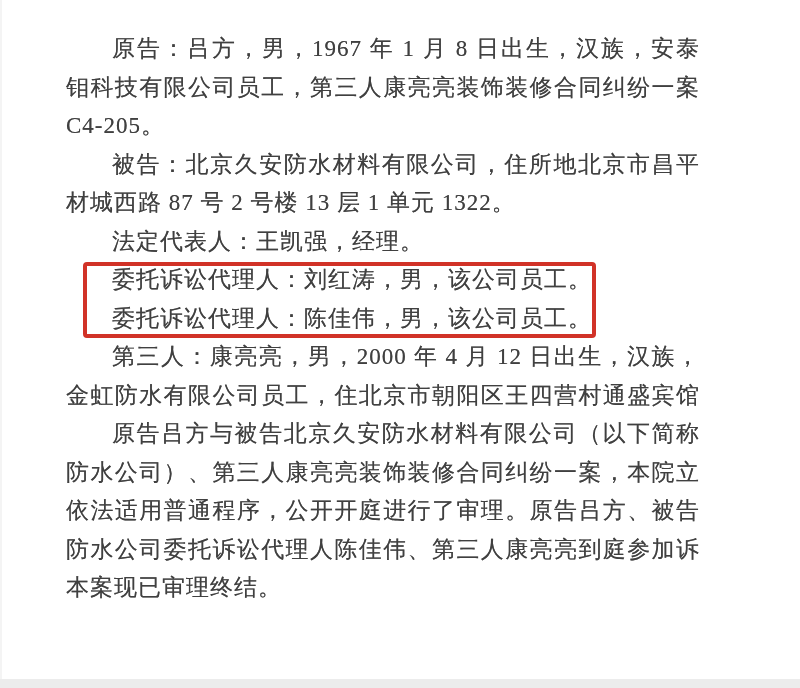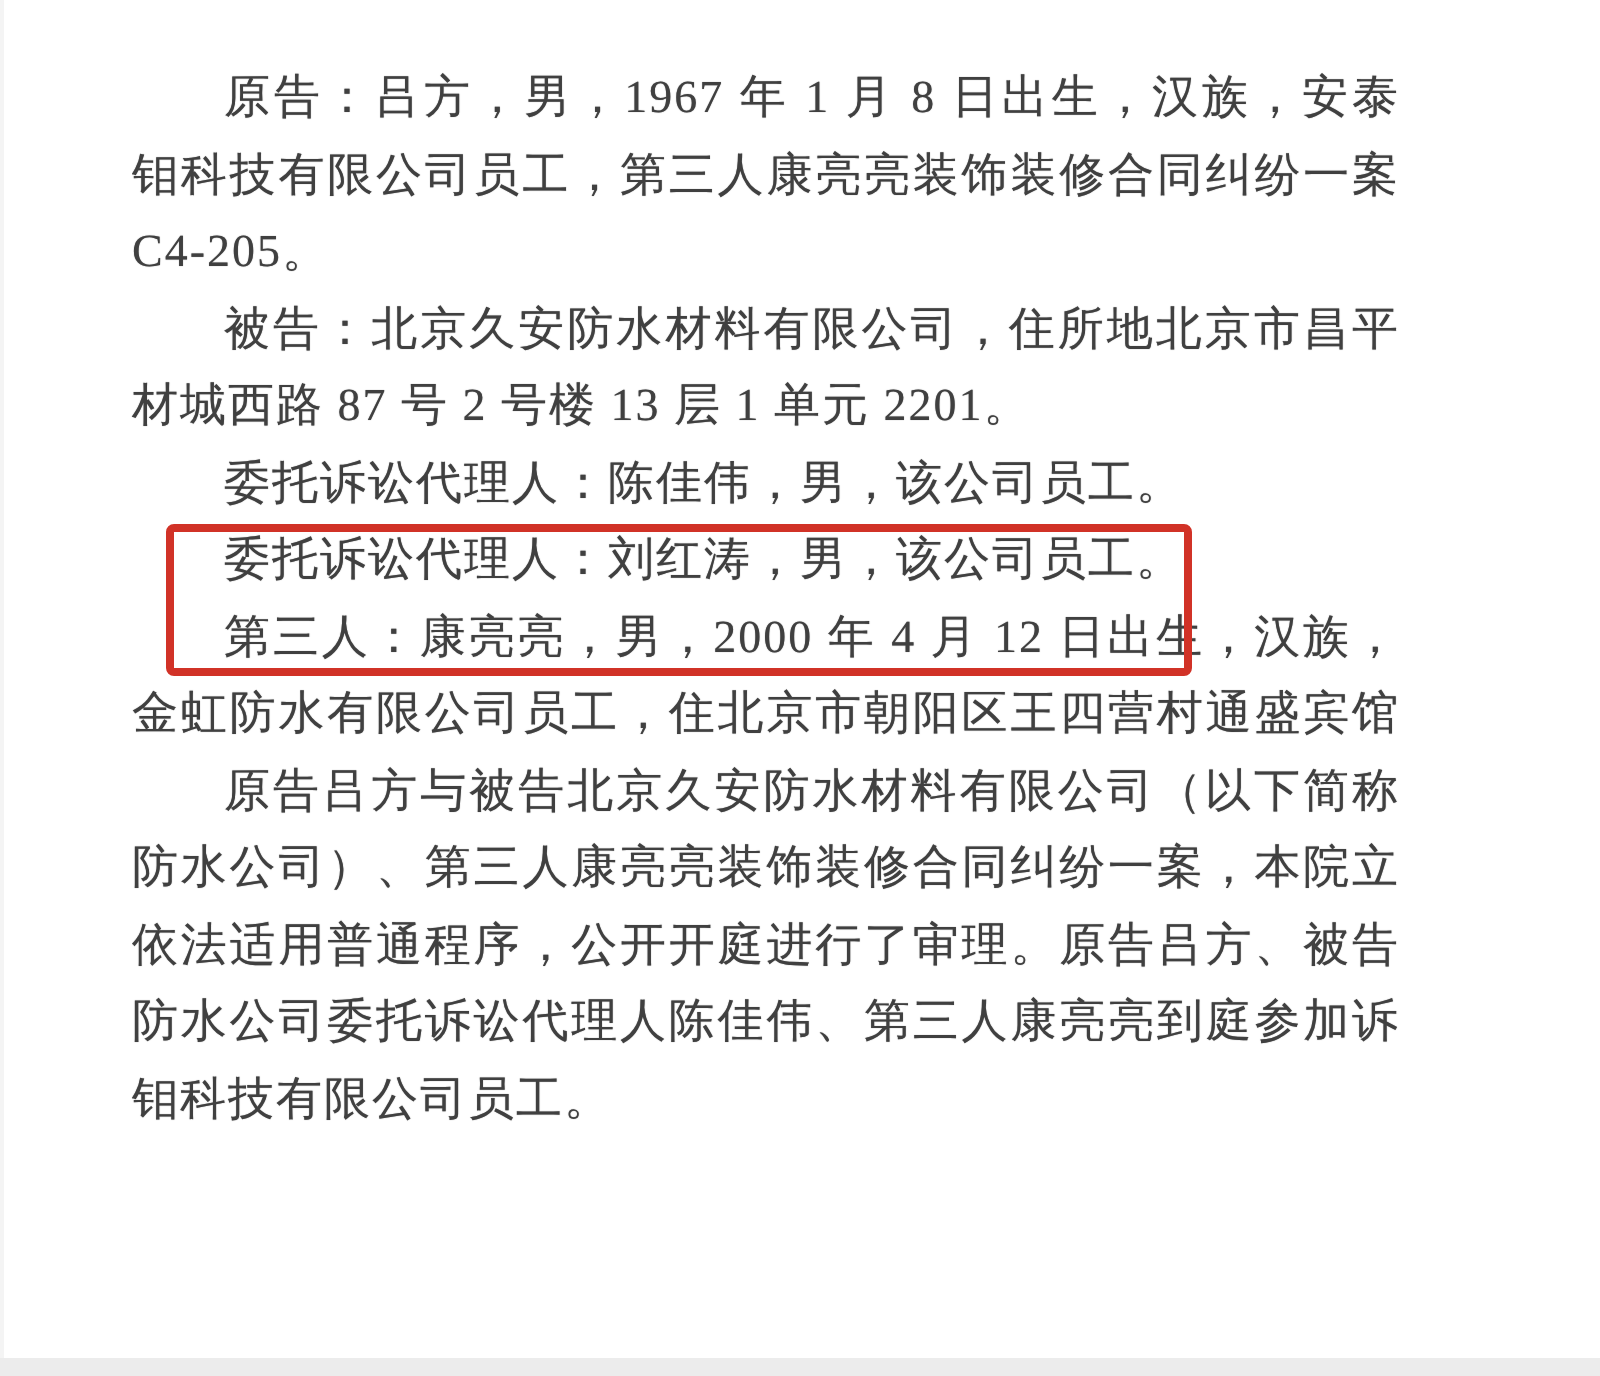--- a/index.html
+++ b/index.html
@@ -58,28 +58,29 @@
 <body>
 
 <div class="page">
   <div class="left-edge"></div>
 
   <div class="text-block">
     <div class="line indent full">原告：吕方，男，1967 年 1 月 8 日出生，汉族，安泰天龙钨</div>
     <div class="line full">钼科技有限公司员工，第三人康亮亮装饰装修合同纠纷一案</div>
     <div class="line">C4-205。</div>
     <div class="line indent full">被告：北京久安防水材料有限公司，住所地北京市昌平区建</div>
-    <div class="line">材城西路 87 号 2 号楼 13 层 1 单元 2201。</div>
+    <div class="line">材城西路 87 号 2 号楼 13 层 1 单元 1322。</div>
+    <div class="line indent">法定代表人：王凯强，经理。</div>
+    <div class="line indent">委托诉讼代理人：刘红涛，男，该公司员工。</div>
     <div class="line indent">委托诉讼代理人：陈佳伟，男，该公司员工。</div>
-    <div class="line indent">委托诉讼代理人：刘红涛，男，该公司员工。</div>
     <div class="line indent full">第三人：康亮亮，男，2000 年 4 月 12 日出生，汉族，北京</div>
     <div class="line full">金虹防水有限公司员工，住北京市朝阳区王四营村通盛宾馆 217</div>
     <div class="line indent full">原告吕方与被告北京久安防水材料有限公司（以下简称久安</div>
     <div class="line full">防水公司）、第三人康亮亮装饰装修合同纠纷一案，本院立案后，</div>
     <div class="line full">依法适用普通程序，公开开庭进行了审理。原告吕方、被告久安</div>
     <div class="line full">防水公司委托诉讼代理人陈佳伟、第三人康亮亮到庭参加诉讼。</div>
-    <div class="line">钼科技有限公司员工。</div>
+    <div class="line">本案现已审理终结。</div>
   </div>
 
   <div class="highlight-box"></div>
 
   <div class="bottom-edge"></div>
 </div>
 
 </body></html>

